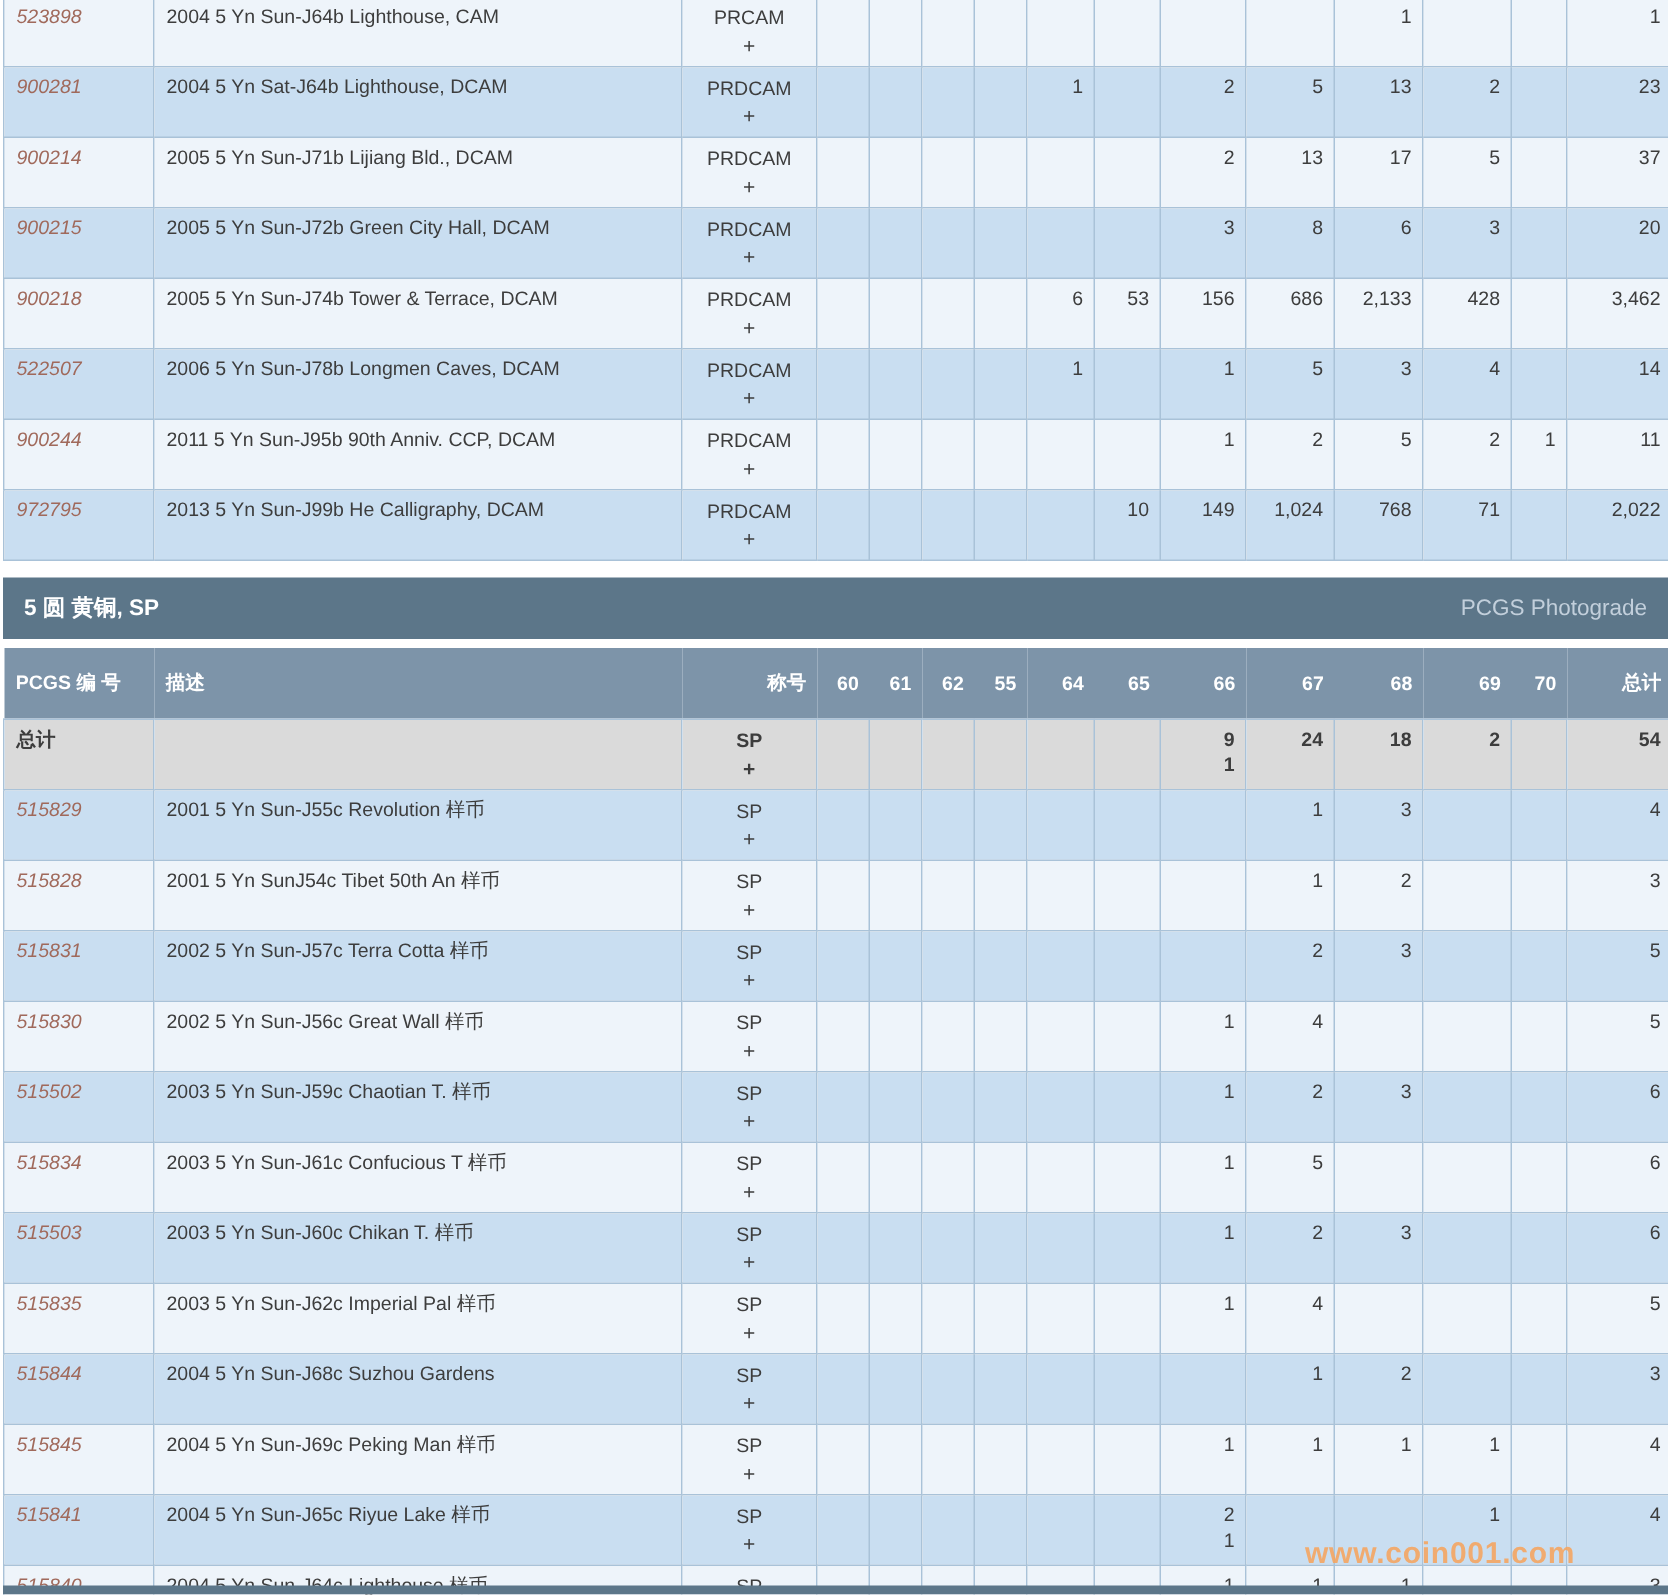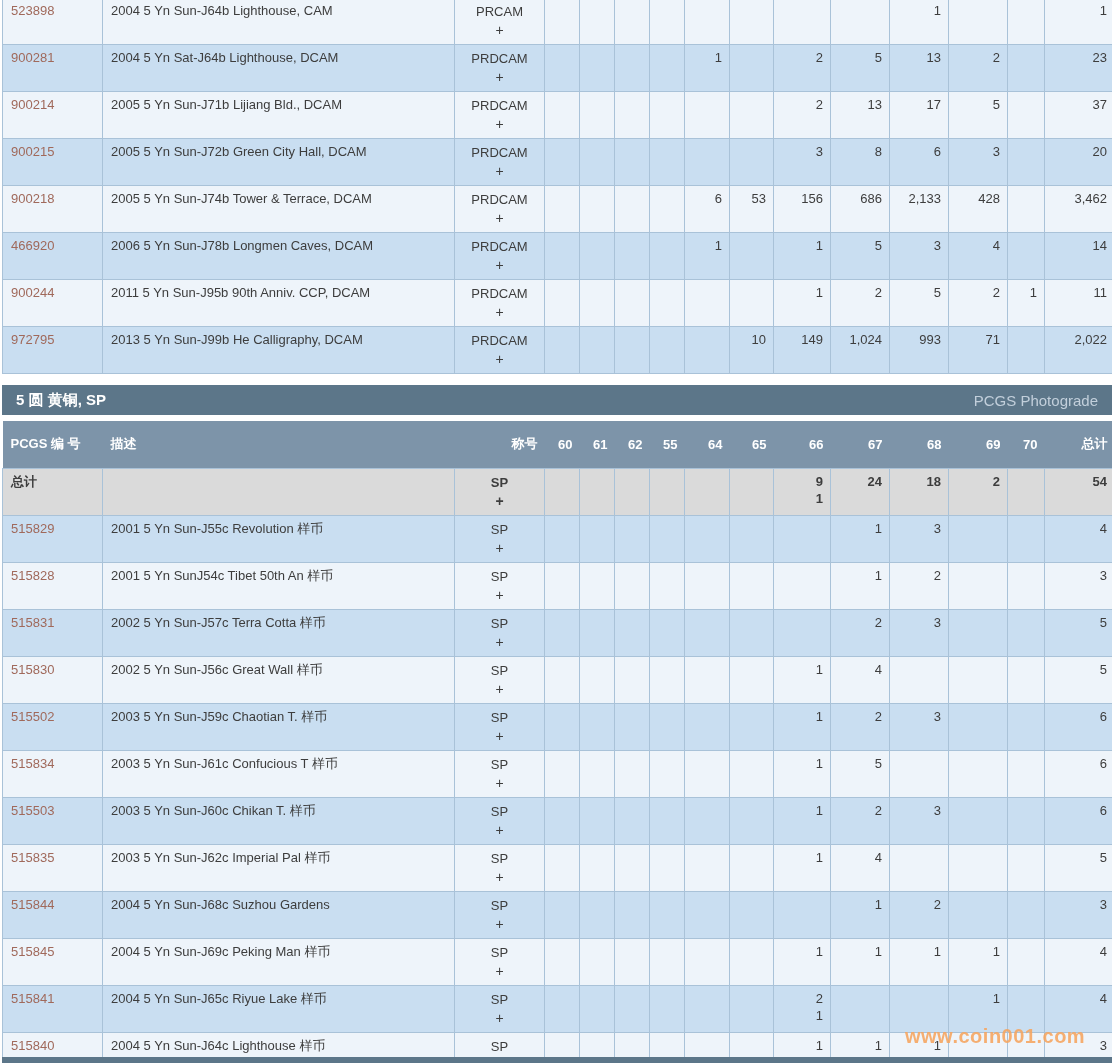--- a/index.html
+++ b/index.html
@@ -23,42 +23,42 @@
     overflow:hidden;
   }
   tr.data-row td{height:38px;}
   tr{height:47px;}
   tr.light{background:var(--row-light);}
   tr.blue{background:var(--row-blue);}
   td.num,th.num{text-align:right;padding:4px 7px 4px 2px;white-space:pre-line;}
   td.desig{text-align:center;padding:4px 2px;}
   .desig-line{line-height:19px;}
   .plus{line-height:19px;font-size:14px;}
-  td.pcgs a{color:var(--link);text-decoration:none;cursor:pointer;}
+  td.pcgs a{color:var(--link);text-decoration:none;cursor:pointer;font-style:italic;}
   
   .band{
-    margin-top:11px;height:30px;background:var(--band-bg);
+    margin-top:11px;height:41px;background:var(--band-bg);
     display:flex;align-items:center;justify-content:space-between;
     padding:0 14px;box-sizing:border-box;width:1110px;
   }
   .band .title{color:var(--header-text);font-weight:bold;font-size:15px;}
   .band .right{color:var(--photograde);font-size:15px;}
   
   #pop-table-main{margin-top:6px;}
   thead th{
     background:var(--header-bg);color:var(--header-text);
     font-size:13px;font-weight:bold;height:26px;border:none;
     padding:2px 7px;text-align:right;vertical-align:middle;
   }
   thead th.left{text-align:left;padding-left:8px;}
   thead th.center{text-align:right;}
   tr.totals{background:var(--totals-bg);}
   tr.totals td{font-weight:bold;}
   .watermark{
-    position:absolute;left:905px;top:1025px;z-index:5;
+    position:absolute;left:870px;top:1025px;z-index:5;
     font-size:20px;font-weight:bold;letter-spacing:.5px;
     color:var(--watermark);opacity:.88;white-space:nowrap;
   }
   .bottom-bar{
     position:absolute;left:2px;right:0;bottom:0;height:6px;
     background:var(--band-bg);z-index:4;
   }
 </style>
 </head>
 <body>
@@ -178,21 +178,21 @@
     <td class="num">6</td>
     <td class="num">53</td>
     <td class="num">156</td>
     <td class="num">686</td>
     <td class="num">2,133</td>
     <td class="num">428</td>
     <td class="num"></td>
     <td class="num">3,462</td>
   </tr>
         <tr class="data-row blue">
-    <td class="pcgs"><a href="#">466920</a></td>
+    <td class="pcgs"><a href="#">522507</a></td>
     <td>2006 5 Yn Sun-J78b Longmen Caves, DCAM</td>
     <td class="desig">
       <div class="desig-line">PRDCAM</div>
       <div class="plus">+</div>
     </td>
     <td class="num"></td>
     <td class="num"></td>
     <td class="num"></td>
     <td class="num"></td>
     <td class="num">1</td>
@@ -232,21 +232,21 @@
       <div class="plus">+</div>
     </td>
     <td class="num"></td>
     <td class="num"></td>
     <td class="num"></td>
     <td class="num"></td>
     <td class="num"></td>
     <td class="num">10</td>
     <td class="num">149</td>
     <td class="num">1,024</td>
-    <td class="num">993</td>
+    <td class="num">768</td>
     <td class="num">71</td>
     <td class="num"></td>
     <td class="num">2,022</td>
   </tr>
       </tbody>
   </table>
 
   <div class="band">
     <span class="title">5 圆 黄铜, SP</span>
     <span class="right">PCGS Photograde</span>

